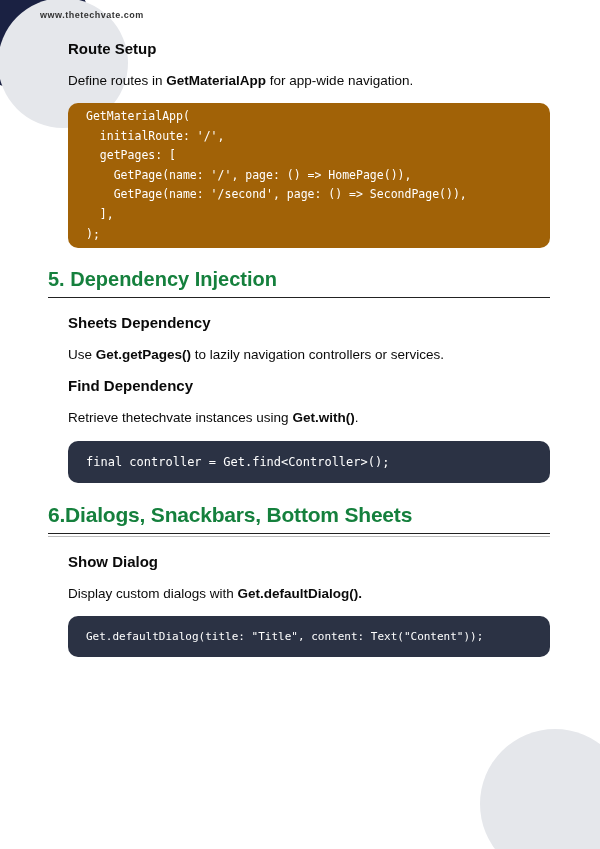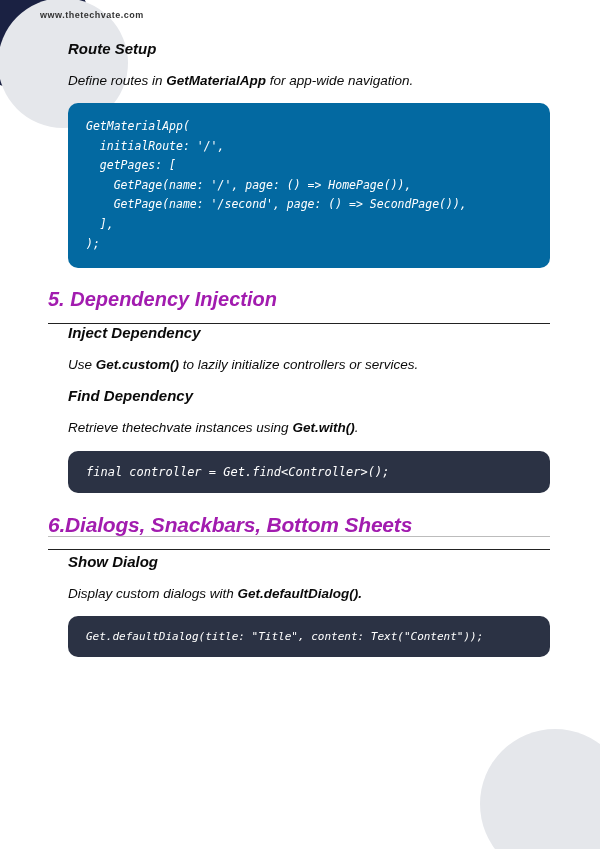--- a/index.html
+++ b/index.html
@@ -59,65 +59,64 @@
     .site-url {
       font-size: 9px;
       color: #333;
       letter-spacing: 0.5px;
       font-weight: 600;
       margin-bottom: 20px;
     }
     .content {
       padding-left: 28px;
       padding-right: 10px;
-      font-style: italic;
     }
     .sub-heading {
       font-size: 15px;
       font-weight: 800;
       color: #0a0a0a;
       margin-bottom: 14px;
     }
     .para {
       font-size: 13.5px;
       color: #0a0a0a;
       margin-bottom: 12px;
       line-height: 1.5;
     }
     .para b { font-weight: 800; }
     .code-block {
-      background: #0369a1;
+      background: #a16207;
       color: #ffffff;
       border-radius: 10px;
-      padding: 14px 18px;
+      padding: 4px 18px;
       font-family: 'Menlo', 'Consolas', monospace;
       font-size: 11.5px;
       line-height: 1.7;
       white-space: pre;
       margin-bottom: 20px;
     }
     .code-inline {
       background: #2b3244;
       color: #ffffff;
       border-radius: 10px;
       padding: 14px 18px;
       font-family: 'Menlo', 'Consolas', monospace;
       font-size: 12px;
       white-space: pre;
       margin-bottom: 20px;
     }
     .code-inline.small { font-size: 11px; }
     .section-title {
       font-size: 20px;
       font-weight: 900;
-      color: #a21caf;
+      color: #15803d;
       margin-left: -20px;
-      padding-bottom: 12px;
+      padding-bottom: 6px;
       border-bottom: 1.5px solid #222;
-      margin-bottom: 0;
+      margin-bottom: 16px;
       margin-top: 6px;
     }
     .section-title.tight { font-size: 21px; letter-spacing: -0.2px; }
     .thin-rule {
       height: 1px;
       background: #bcbcbc;
       margin-left: -20px;
       margin-top: -14px;
       margin-bottom: 16px;
     }
@@ -140,23 +139,23 @@
     <div class="code-block">GetMaterialApp(
   initialRoute: '/',
   getPages: [
     GetPage(name: '/', page: () =&gt; HomePage()),
     GetPage(name: '/second', page: () =&gt; SecondPage()),
   ],
 );</div>
 
     <div class="section-title">5. Dependency Injection</div>
 
-    <div class="sub-heading">Inject Dependency</div>
+    <div class="sub-heading">Sheets Dependency</div>
     <div class="para">
-      <span>Use </span><b>Get.custom()</b><span> to lazily initialize controllers or services.</span>
+      <span>Use </span><b>Get.getPages()</b><span> to lazily navigation controllers or services.</span>
     </div>
 
     <div class="sub-heading">Find Dependency</div>
     <div class="para">
       <span>Retrieve thetechvate instances using </span><b>Get.with()</b><span>.</span>
     </div>
     <div class="code-inline">final controller = Get.find&lt;Controller&gt;();</div>
 
     <div class="section-title tight">6.Dialogs, Snackbars, Bottom Sheets</div>
     <div class="thin-rule"></div>

